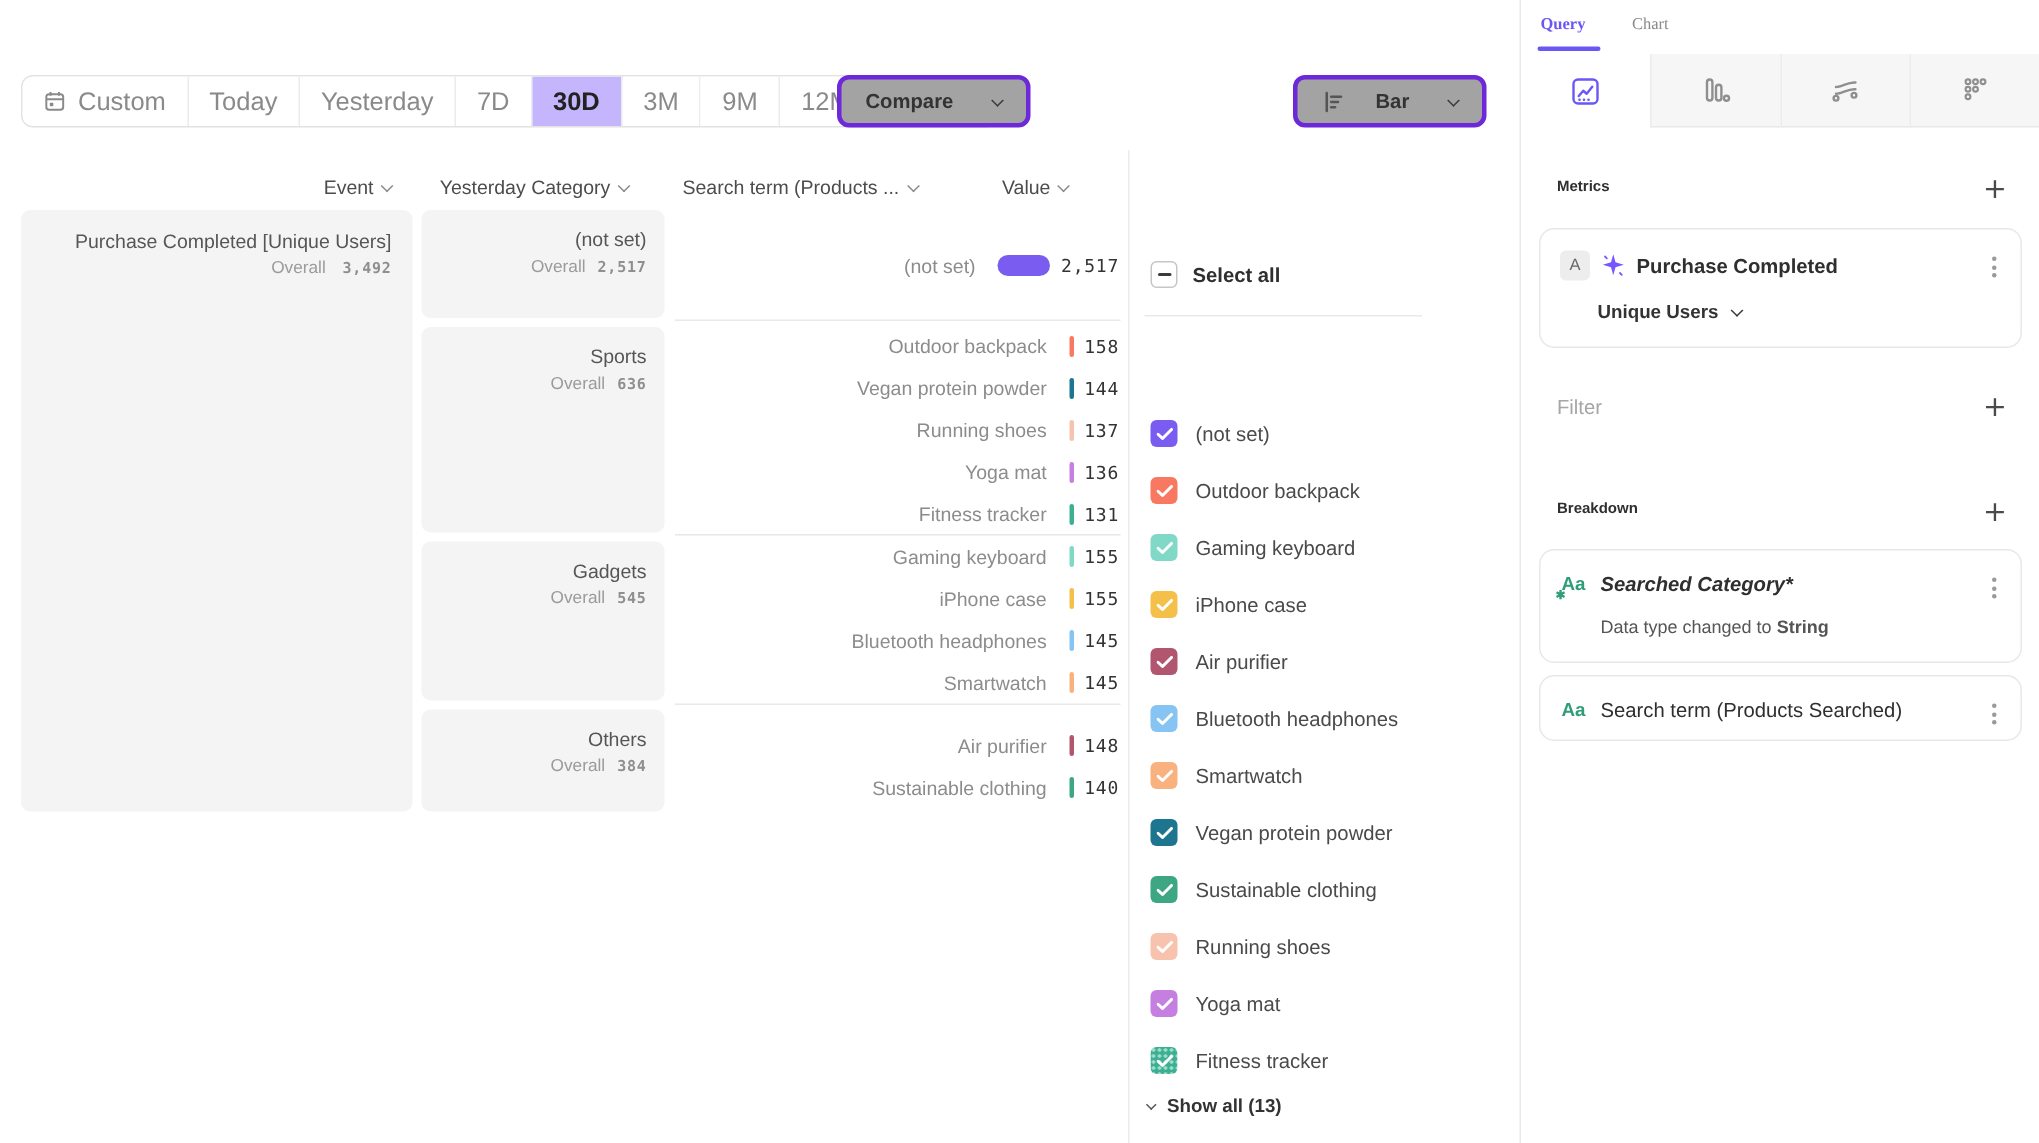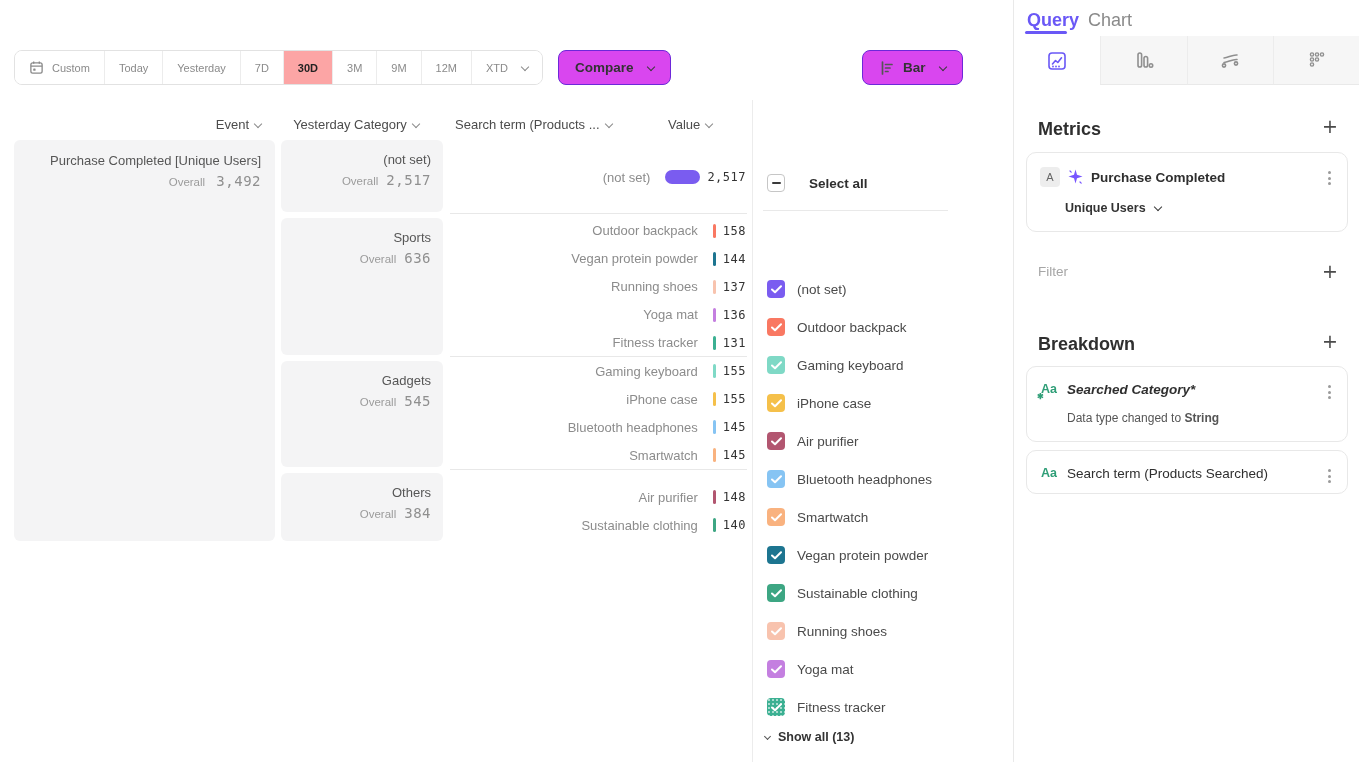--- a/index.html
+++ b/index.html
@@ -8,83 +8,83 @@
   .abs { position:absolute; }
   .num { font-family:"DejaVu Sans Mono", monospace; letter-spacing:.5px; }
   .chev { display:inline-block; width:6px; height:6px; border-right:1.6px solid #8a8a8a;
     border-bottom:1.6px solid #8a8a8a; transform:rotate(45deg); margin-left:6px; margin-bottom:2px; }
   .chev.dark { border-color:#3a3a3a; }
 
   
   .seg-group { left:14px; top:50px; height:35px; display:flex; align-items:stretch;
     border:1px solid #e2e2e2; border-radius:8px; overflow:hidden; background:#fff; }
   .seg { display:flex; align-items:center; gap:8px; padding:0 14px; background:#fff; border:none;
-    border-right:1px solid #ececec; font-family:inherit; font-size:11px; color:#8a8a8a; cursor:pointer; white-space:nowrap; }
+    border-right:1px solid #ececec; font-family:inherit; font-size:17px; color:#8a8a8a; cursor:pointer; white-space:nowrap; }
   .seg:last-child { border-right:none; }
-  .seg.sel { background:#fca5a5; color:#222; font-weight:700; }
-  .pill-btn { height:35px; display:flex; align-items:center; gap:8px; padding:0 16px;
-    border:1px solid #6d28d9; border-radius:8px; background:#d946ef; font-family:inherit;
+  .seg.sel { background:#c4b5fd; color:#222; font-weight:700; }
+  .pill-btn { height:35px; display:flex; align-items:center; gap:20px; padding:0 16px;
+    border:3px solid #6d28d9; border-radius:8px; background:#a3a3a3; font-family:inherit;
     font-size:13.5px; font-weight:600; color:#333; cursor:pointer; }
 
   
   .hdr { top:117px; font-size:13px; color:#4c4c4c; white-space:nowrap; }
 
   
   .event-cell { left:14px; top:140px; width:261px; height:401px; background:#f4f4f5;
     border-radius:6px; padding:13px 14px 0 0; text-align:right; }
   .cell-title { font-size:13px; color:#565656; }
   .cell-sub { margin-top:5px; font-size:11.5px; color:#9b9b9b; }
-  .cell-sub .num { font-size:14px; color:#8f8f8f; margin-left:8px; }
+  .cell-sub .num { font-size:10px; color:#8f8f8f; margin-left:8px;font-weight:bold; }
   .cat-cell { left:281px; width:162px; background:#f4f4f5; border-radius:6px;
     padding:12px 12px 0 0; text-align:right; position:absolute; }
   .rows-wrap { left:450px; width:296px; position:absolute; display:flex;
     flex-direction:column; justify-content:center; }
   .trow { height:28px; display:flex; align-items:center; }
   .trow .tlabel { flex:1; text-align:right; font-size:13px; color:#8c8c8c; padding-right:15px; white-space:nowrap; }
   .bar { height:14px; flex:none; }
   .trow .tval { font-size:12px; color:#333; margin-left:7px; }
   .sep { left:450px; width:297px; height:0; border-top:1px solid #e8e8e8; position:absolute; }
 
   
   .filter-panel { left:752px; top:100px; width:261px; height:662px; border-left:1px solid #ececec; }
   .searchbox { position:absolute; left:10px; top:10px; width:186px; height:37px; background:#f3f3f4;
     border-radius:8px; display:flex; align-items:center; gap:9px; padding:0 12px; }
   .searchbox input { border:none; outline:none; background:transparent; font-family:inherit;
     font-size:14px; color:#444; width:130px; }
   .searchbox input::placeholder { color:#9a9a9a; }
-  .selall { position:absolute; left:14px; top:74px; display:flex; align-items:center; gap:24px; cursor:pointer; }
+  .selall { position:absolute; left:14px; top:74px; display:flex; align-items:center; gap:10px; cursor:pointer; }
   .cbox-empty { width:18px; height:18px; background:#fff; border:1.5px solid #c6c6c6; border-radius:4px;
     display:flex; align-items:center; justify-content:center; }
   .cbox-empty i { display:block; width:9px; height:2px; background:#3a3a3a; border-radius:1px; }
   .selall span.lbl { font-size:13.5px; font-weight:600; color:#2f2f2f; }
   .fdivider { position:absolute; left:10px; top:110px; width:185px; height:1px; background:#e9e9e9; }
   .flist-label { position:absolute; left:14px; top:128px; width:175px; font-size:11.5px;
     color:#8a8a8a; line-height:1.4; }
   .fitem { position:absolute; left:14px; height:20px; display:flex; align-items:center; gap:12px; cursor:pointer; }
   .cbox { width:18px; height:18px; border-radius:4px; display:flex; align-items:center; justify-content:center; flex:none; }
   .cbox.pattern { background-image:radial-gradient(rgba(255,255,255,.55) 1px, transparent 1.3px);
     background-size:4px 4px; }
   .flabel { font-size:13.5px; color:#4a4a4a; white-space:nowrap; }
   .show-all { position:absolute; left:12px; top:630px; display:flex; align-items:center; gap:8px; cursor:pointer;text-align:center; }
   .show-all .chev { margin:0 0 2px 0; width:5px; height:5px; border-color:#555; }
   .show-all span.lbl { font-size:12.5px; font-weight:600; color:#333; }
 
   
   .query-panel { left:1013px; top:0; width:346px; height:762px; border-left:1px solid #e9e9e9; background:#fff; }
-  .qtab { position:absolute; top:10px; font-size:18px; cursor:pointer; }
+  .qtab { position:absolute; top:10px; font-size:11px; cursor:pointer;font-family:Liberation Serif, serif; }
   .qtab.active { color:#6a58f6; font-weight:700; }
   .qtab.idle { color:#8a8a8a; }
   .qtab-underline { position:absolute; left:11px; top:31px; width:42px; height:3px;
     background:#6a58f6; border-radius:2px; }
   .icon-tabs { position:absolute; left:0; top:36px; width:346px; height:49px; display:flex; }
   .itab { flex:1; display:flex; align-items:center; justify-content:center; cursor:pointer; }
   .itab.active { background:#fff; }
   .itab.idle { background:#f6f6f6; border-bottom:1px solid #e9e9e9; border-left:1px solid #ececec; }
   .itab.idle:first-of-type { border-left:none; }
-  .sec-head { position:absolute; left:24px; font-size:18px; font-weight:700; color:#2f2f2f; }
+  .sec-head { position:absolute; left:24px; font-size:10px; font-weight:700; color:#2f2f2f; }
   .sec-head.muted { font-weight:400; font-size:13.5px; color:#a6a6a6; }
   .plus { position:absolute; right:20px; width:18px; height:18px; color:#4a4a4a; cursor:pointer;
     font-size:19px; font-weight:400; line-height:16px; text-align:center; font-family:"DejaVu Sans", sans-serif; }
   .qcard { position:absolute; left:12px; width:322px; background:#fff; border:1px solid #e8e8e8; border-radius:10px; }
   .abadge { position:absolute; left:13px; top:14px; width:20px; height:20px; background:#ededed;
     border-radius:4px; font-size:11px; color:#666; display:flex; align-items:center; justify-content:center; }
   .mname { position:absolute; left:64px; top:17px; font-size:13.5px; font-weight:600; color:#2f2f2f; white-space:nowrap; }
   .kebab { position:absolute; right:12px; top:14px; display:flex; flex-direction:column; gap:2.5px;
     padding:4px; cursor:pointer; }
   .kebab i { width:3px; height:3px; border-radius:50%; background:#9a9a9a; }

